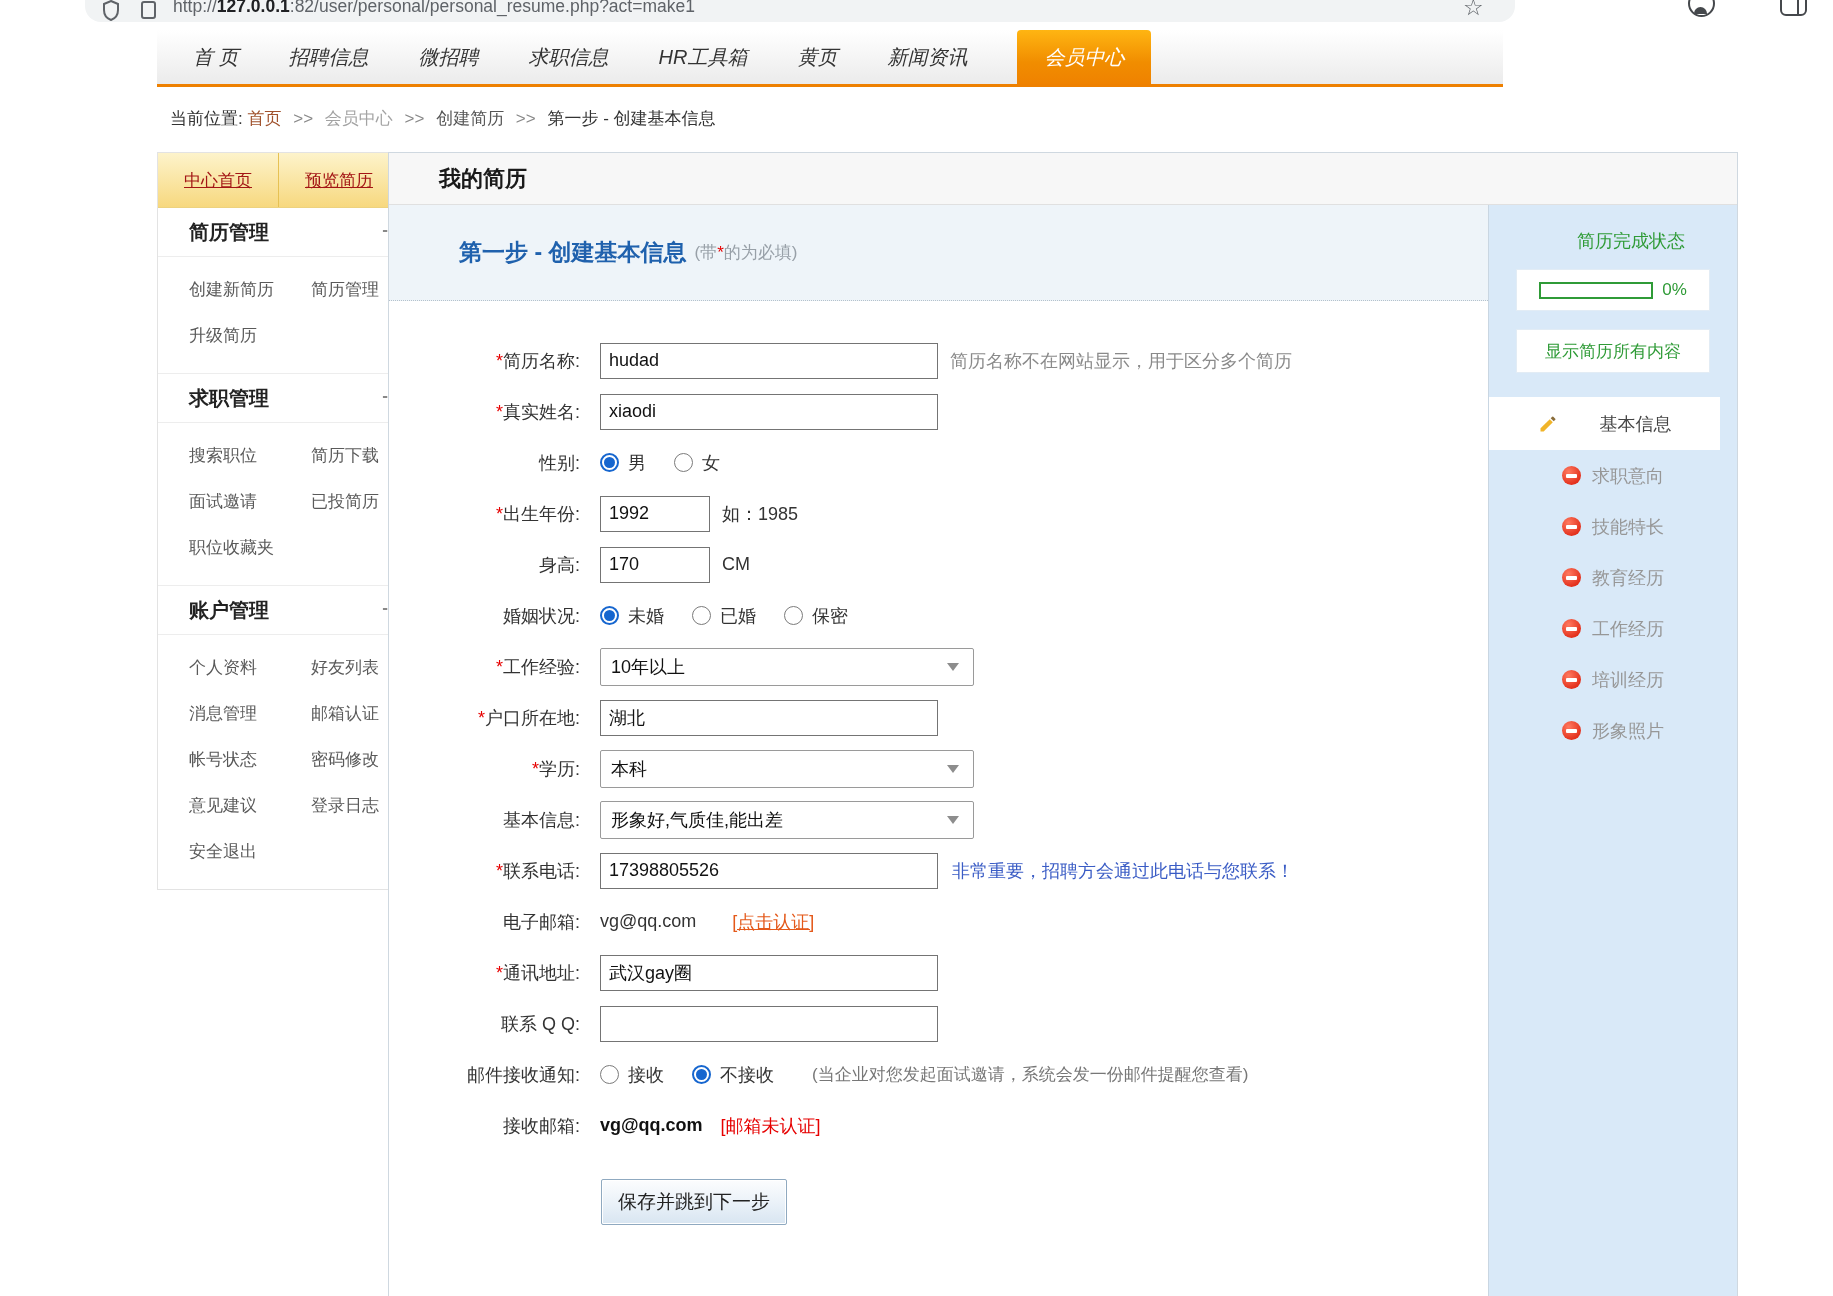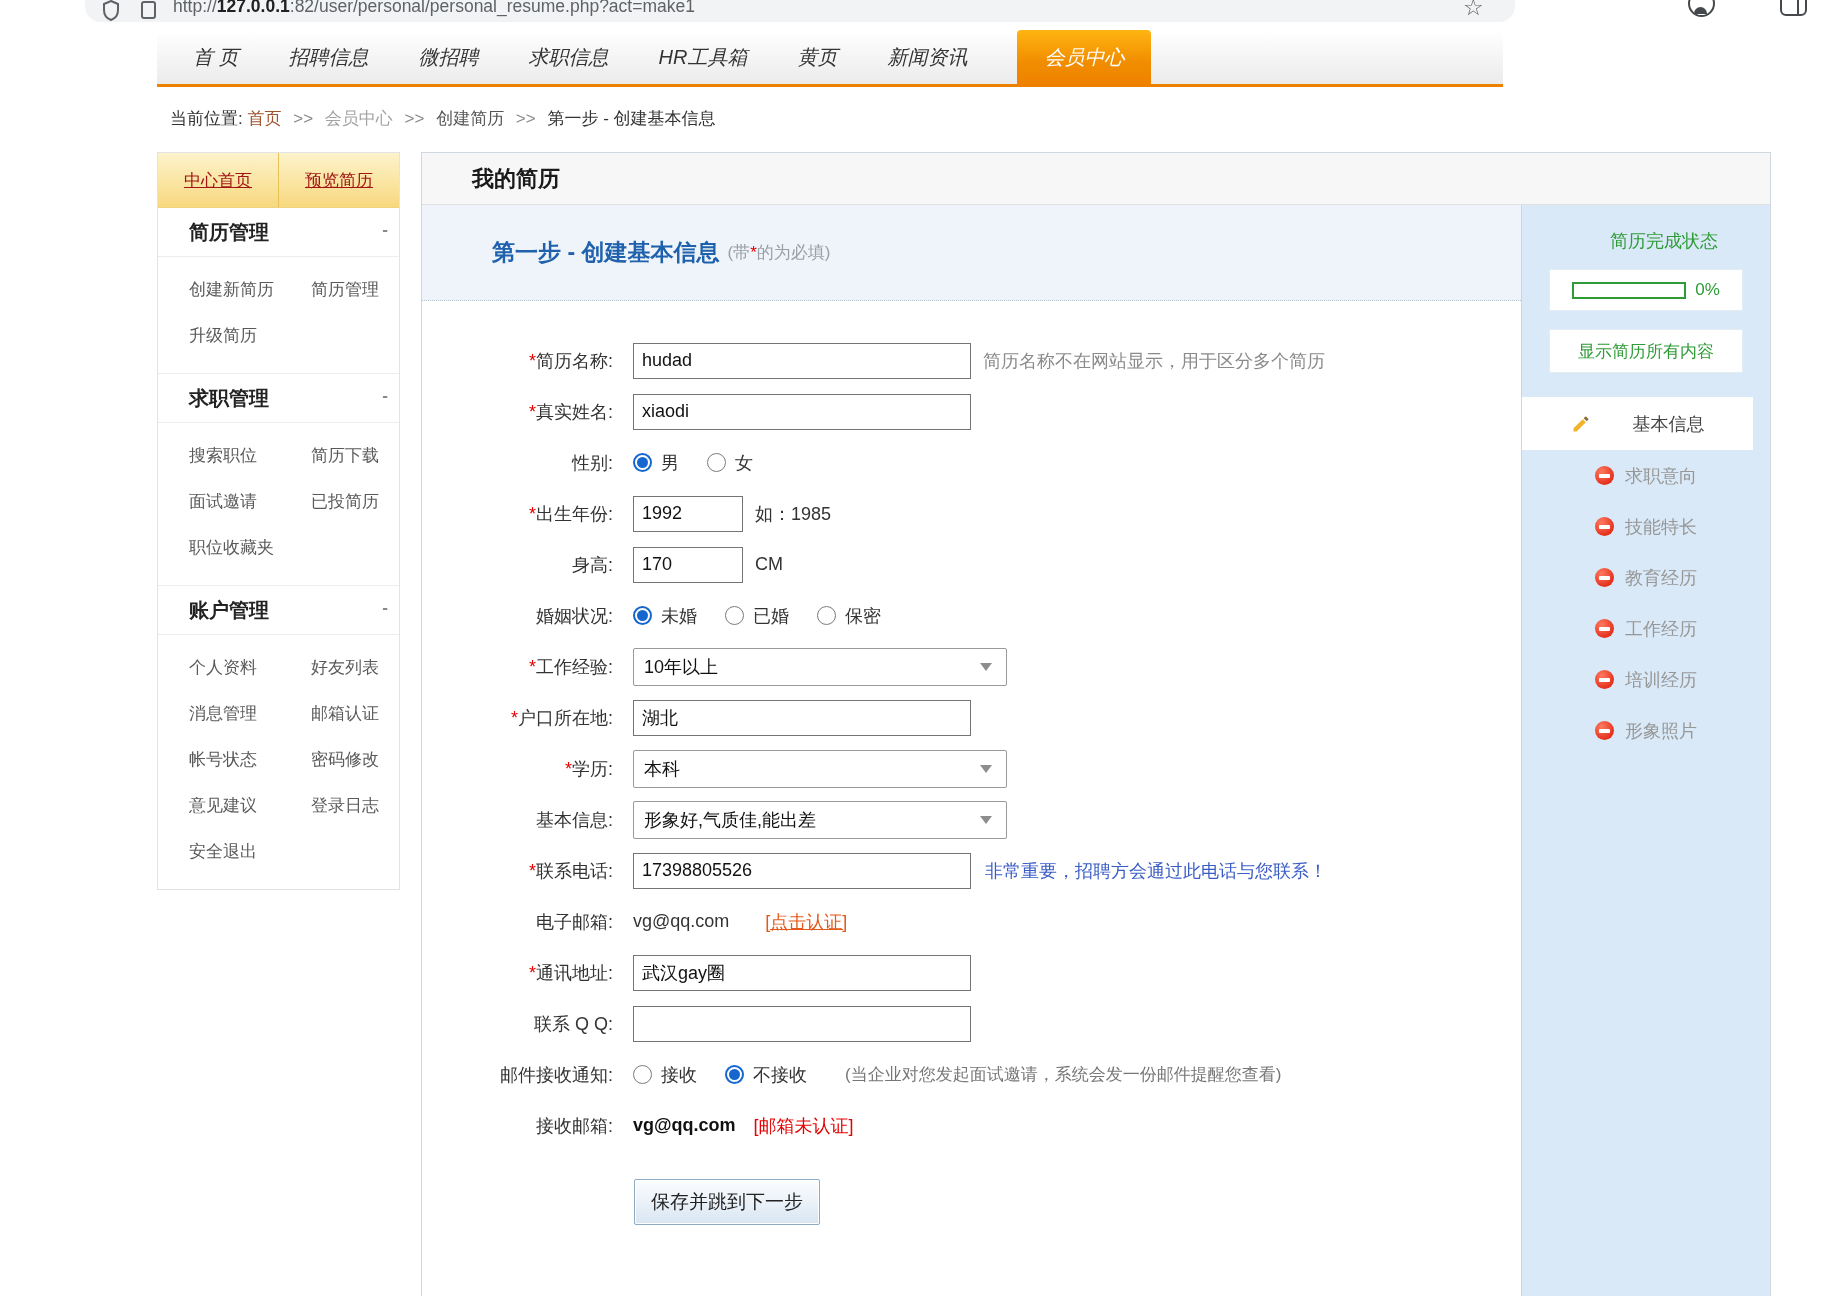--- a/index.html
+++ b/index.html
@@ -39,21 +39,21 @@
   .sb-head { height:55px; display:flex; background:linear-gradient(#fdf3cb,#f7d87f); border-bottom:1px solid #edd27f; }
   .sb-tab { flex:1; display:flex; align-items:center; justify-content:center; font-size:17px; color:#a31515; text-decoration:underline; }
   .sb-tab:first-child { border-right:1px solid #e6c153; }
   .sec-title { position:relative; height:49px; line-height:49px; padding-left:31px; font-size:20px; font-weight:bold; color:#222; border-bottom:1px solid #ededed; }
   .collapse { position:absolute; right:11px; top:0; line-height:44px; color:#888; font-weight:bold; font-size:17px; cursor:pointer; }
   .sec-items { padding:10px 0 14px 31px; display:grid; grid-template-columns:122px 1fr; border-bottom:1px solid #ededed; }
   .sidebar .section:last-child .sec-items { border-bottom:none; }
   .sec-items a { font-size:17px; color:#5a5a5a; height:46px; line-height:46px; text-decoration:none; }
 
   
-  .main-box { position:absolute; left:421px; top:152px; width:1350px; height:1144px; border:1px solid #cfd8e0; background:#fff; }
+  .main-box { position:absolute; left:388px; top:152px; width:1350px; height:1144px; border:1px solid #cfd8e0; background:#fff; }
   .main-head { height:52px; background:#f7f7f7; border-bottom:1px solid #e0e0e0; display:flex; align-items:center; padding-left:50px; font-size:22px; font-weight:bold; color:#1a1a1a; }
   .cols { display:flex; height:1091px; }
   .form-col { width:1100px; border-right:1px solid #c9d6e2; background:#fff; }
   .step-head { height:96px; background:#eef4f9; border-bottom:1px dotted #b5c2cc; display:flex; align-items:center; padding-left:70px; }
   .step-title { font-size:23px; font-weight:bold; color:#1f61ad; }
   .step-note { margin-left:8px; font-size:17px; color:#98a0a8; }
   .step-note .req { font-size:17px; }
 
   
   .form { padding-top:34px; }

